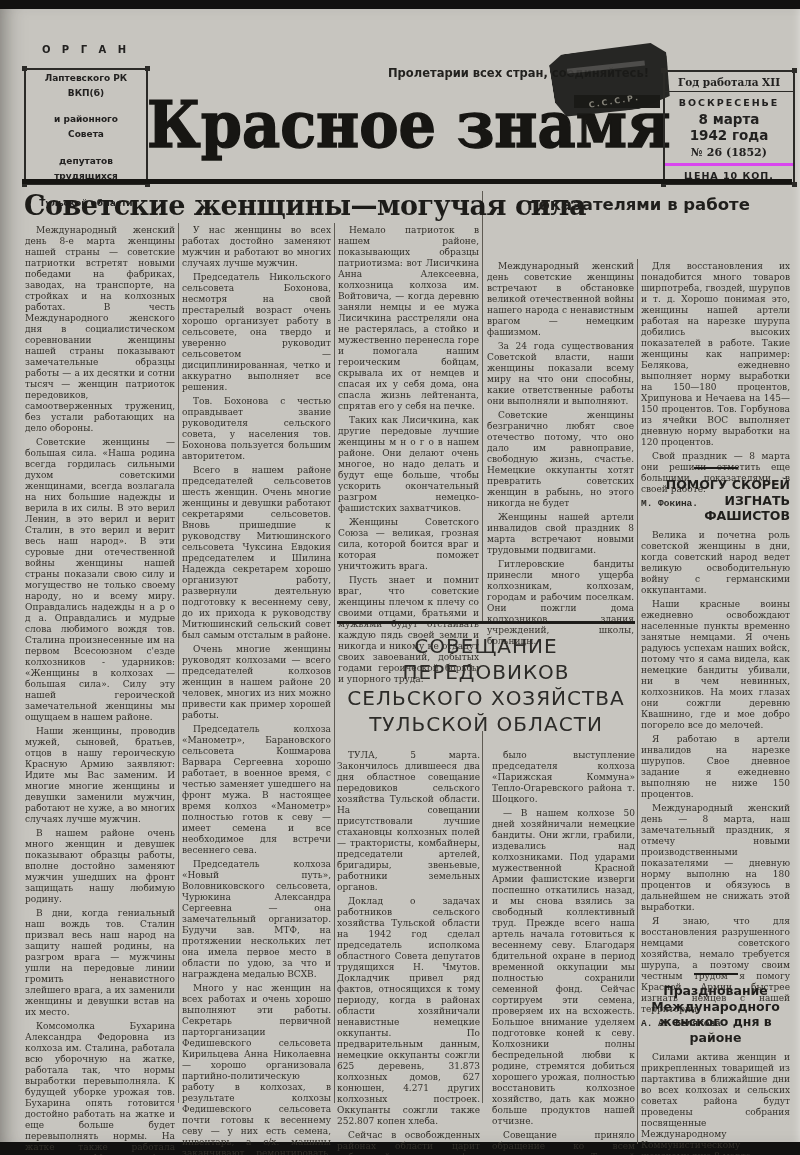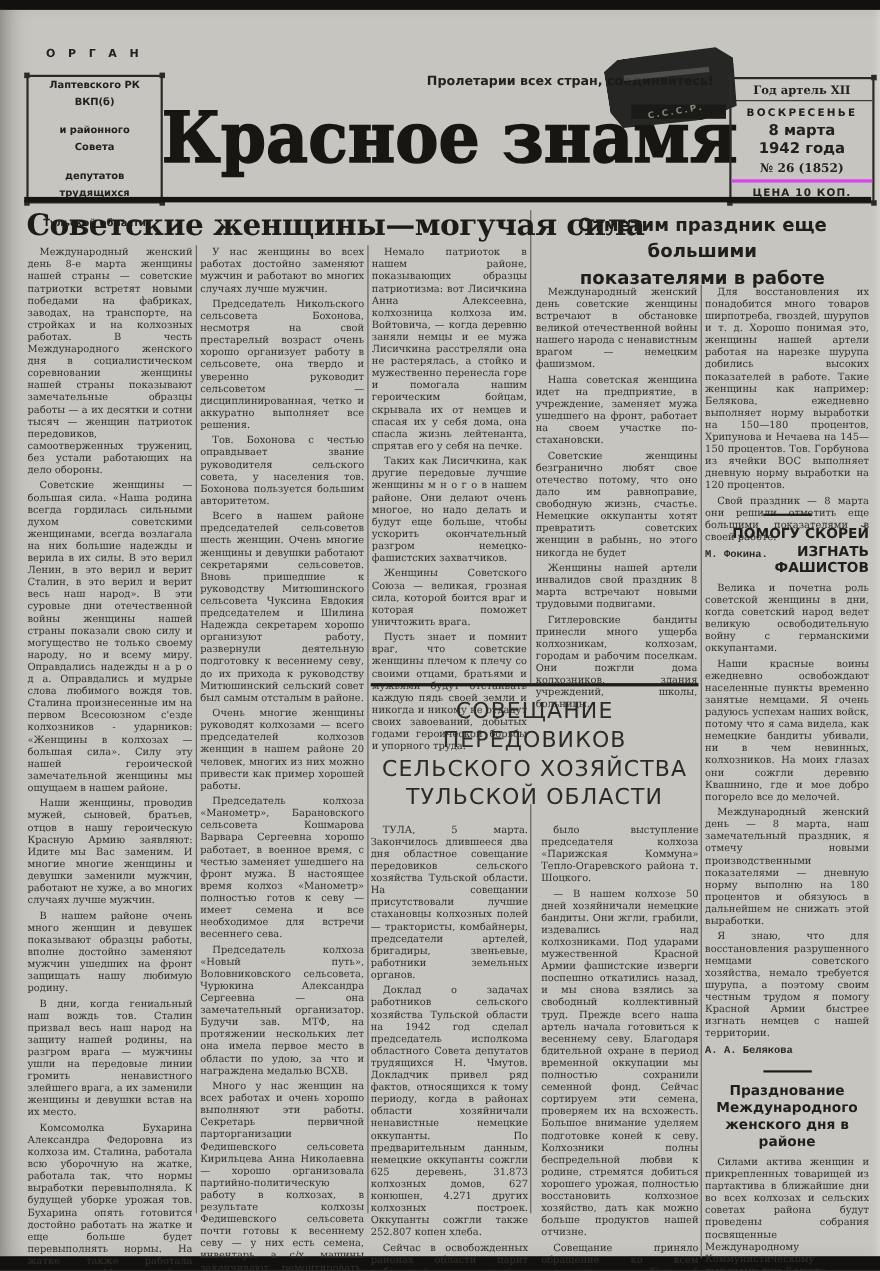--- a/index.html
+++ b/index.html
@@ -107,21 +107,21 @@
     <div class="slogan">Пролетарии всех стран, соединяйтесь!</div>
     <div class="flagbar"></div>
     <div class="masthead">Красное знамя</div>
 
     <div class="stamp">
       <span class="stxt">С.С.С.Р.</span>
     </div>
 
     <div class="cbox issue-box">
       <span class="cb"></span>
-      <div class="r r-year">Год артель XII</div>
+      <div class="r r-year">Год работала XII</div>
       <div class="r r-day">ВОСКРЕСЕНЬЕ</div>
       <div class="r r-d1">8 марта</div>
       <div class="r r-d2">1942 года</div>
       <div class="r r-num">№ 26 (1852)</div>
       <div class="r r-price">ЦЕНА 10 КОП.</div>
     </div>
 
     <div class="header-rule"></div>
 
     <div class="vrule v1"></div>
@@ -150,26 +150,25 @@
         <p>Много у нас женщин на всех работах и очень хорошо выполняют эти работы. Секретарь первичной парторганизации Федишевского сельсовета Кирильцева Анна Николаевна — хорошо организовала партийно-политическую работу в колхозах, в результате колхозы Федишевского сельсовета почти готовы к весеннему севу — у них есть семена, инвентарь, а с/х. машины заканчивают ремонтировать, правильно организован труд в колхозах.</p>
       </div>
     <div class="col c3">
         <p>Немало патриоток в нашем районе, показывающих образцы патриотизма: вот Лисичкина Анна Алексеевна, колхозница колхоза им. Войтовича, — когда деревню заняли немцы и ее мужа Лисичкина расстреляли она не растерялась, а стойко и мужественно перенесла горе и помогала нашим героическим бойцам, скрывала их от немцев и спасая их у себя дома, она спасла жизнь лейтенанта, спрятав его у себя на печке.</p>
         <p>Таких как Лисичкина, как другие передовые лучшие женщины м н о г о в нашем районе. Они делают очень многое, но надо делать и будут еще больше, чтобы ускорить окончательный разгром немецко-фашистских захватчиков.</p>
         <p>Женщины Советского Союза — великая, грозная сила, которой боится враг и которая поможет уничтожить врага.</p>
         <p>Пусть знает и помнит враг, что советские женщины плечом к плечу со своими отцами, братьями и мужьями будут отстаивать каждую пядь своей земли и никогда и никому не отдадут своих завоеваний, добытых годами героической борьбы и упорного труда.</p>
       </div>
 
     <div class="a3-head hl">
-        <p>Отметим праздник еще большими</p>
         <p>показателями в работе</p>
       </div>
     <div class="col c4">
         <p>Международный женский день советские женщины встречают в обстановке великой отечественной войны нашего народа с ненавистным врагом — немецким фашизмом.</p>
-        <p>Наша советская женщина идет на предприятие, в учреждение, заменяет мужа ушедшего на фронт, работает на своем участке по-стахановски.</p>
+        <p>За 24 года существования Советской власти, наши женщины показали всему миру на что они способны, какие ответственные работы они выполняли и выполняют.</p>
         <p>Советские женщины безгранично любят свое отечество потому, что оно дало им равноправие, свободную жизнь, счастье. Немецкие оккупанты хотят превратить советских женщин в рабынь, но этого никогда не будет</p>
         <p>Женщины нашей артели инвалидов свой праздник 8 марта встречают новыми трудовыми подвигами.</p>
         <p>Гитлеровские бандиты принесли много ущерба колхозникам, колхозам, городам и рабочим поселкам. Они пожгли дома колхозников, здания учреждений, школы, больницы.</p>
       </div>
     <div class="col c5">
       <div>
           <p>Для восстановления их понадобится много товаров ширпотреба, гвоздей, шурупов и т. д. Хорошо понимая это, женщины нашей артели работая на нарезке шурупа добились высоких показателей в работе. Такие женщины как например: Белякова, ежедневно выполняет норму выработки на 150—180 процентов, Хрипунова и Нечаева на 145—150 процентов. Тов. Горбунова из ячейки ВОС выполняет дневную норму выработки на 120 процентов.</p>
           <p>Свой праздник — 8 марта они решили отметить еще большими показателями в своей работе.</p>
         </div>
       <div class="sig">М. Фокина.</div>
@@ -198,20 +197,21 @@
 
     <div class="a4-block">
       <div class="mini-rule"></div>
       <div class="sub-head hl">
           <p>ПОМОГУ СКОРЕЙ</p>
           <p>ИЗГНАТЬ ФАШИСТОВ</p>
         </div>
       <div class="colstat">
           <p>Велика и почетна роль советской женщины в дни, когда советский народ ведет великую освободительную войну с германскими оккупантами.</p>
           <p>Наши красные воины ежедневно освобождают населенные пункты временно занятые немцами. Я очень радуюсь успехам наших войск, потому что я сама видела, как немецкие бандиты убивали, ни в чем невинных, колхозников. На моих глазах они сожгли деревню Квашнино, где и мое добро погорело все до мелочей.</p>
+          <p>Я работаю в артели инвалидов на нарезке шурупов. Свое дневное задание я ежедневно выполняю не ниже 150 процентов.</p>
           <p>Международный женский день — 8 марта, наш замечательный праздник, я отмечу новыми производственными показателями — дневную норму выполню на 180 процентов и обязуюсь в дальнейшем не снижать этой выработки.</p>
           <p>Я знаю, что для восстановления разрушенного немцами советского хозяйства, немало требуется шурупа, а поэтому своим честным трудом я помогу Красной Армии быстрее изгнать немцев с нашей территории.</p>
         </div>
       <div class="sig">А. А. Белякова</div>
     </div>
 
     <div class="a5-block">
       <div class="mini-rule"></div>
       <div class="sub-head-sm hl">
           <p>Празднование</p>

